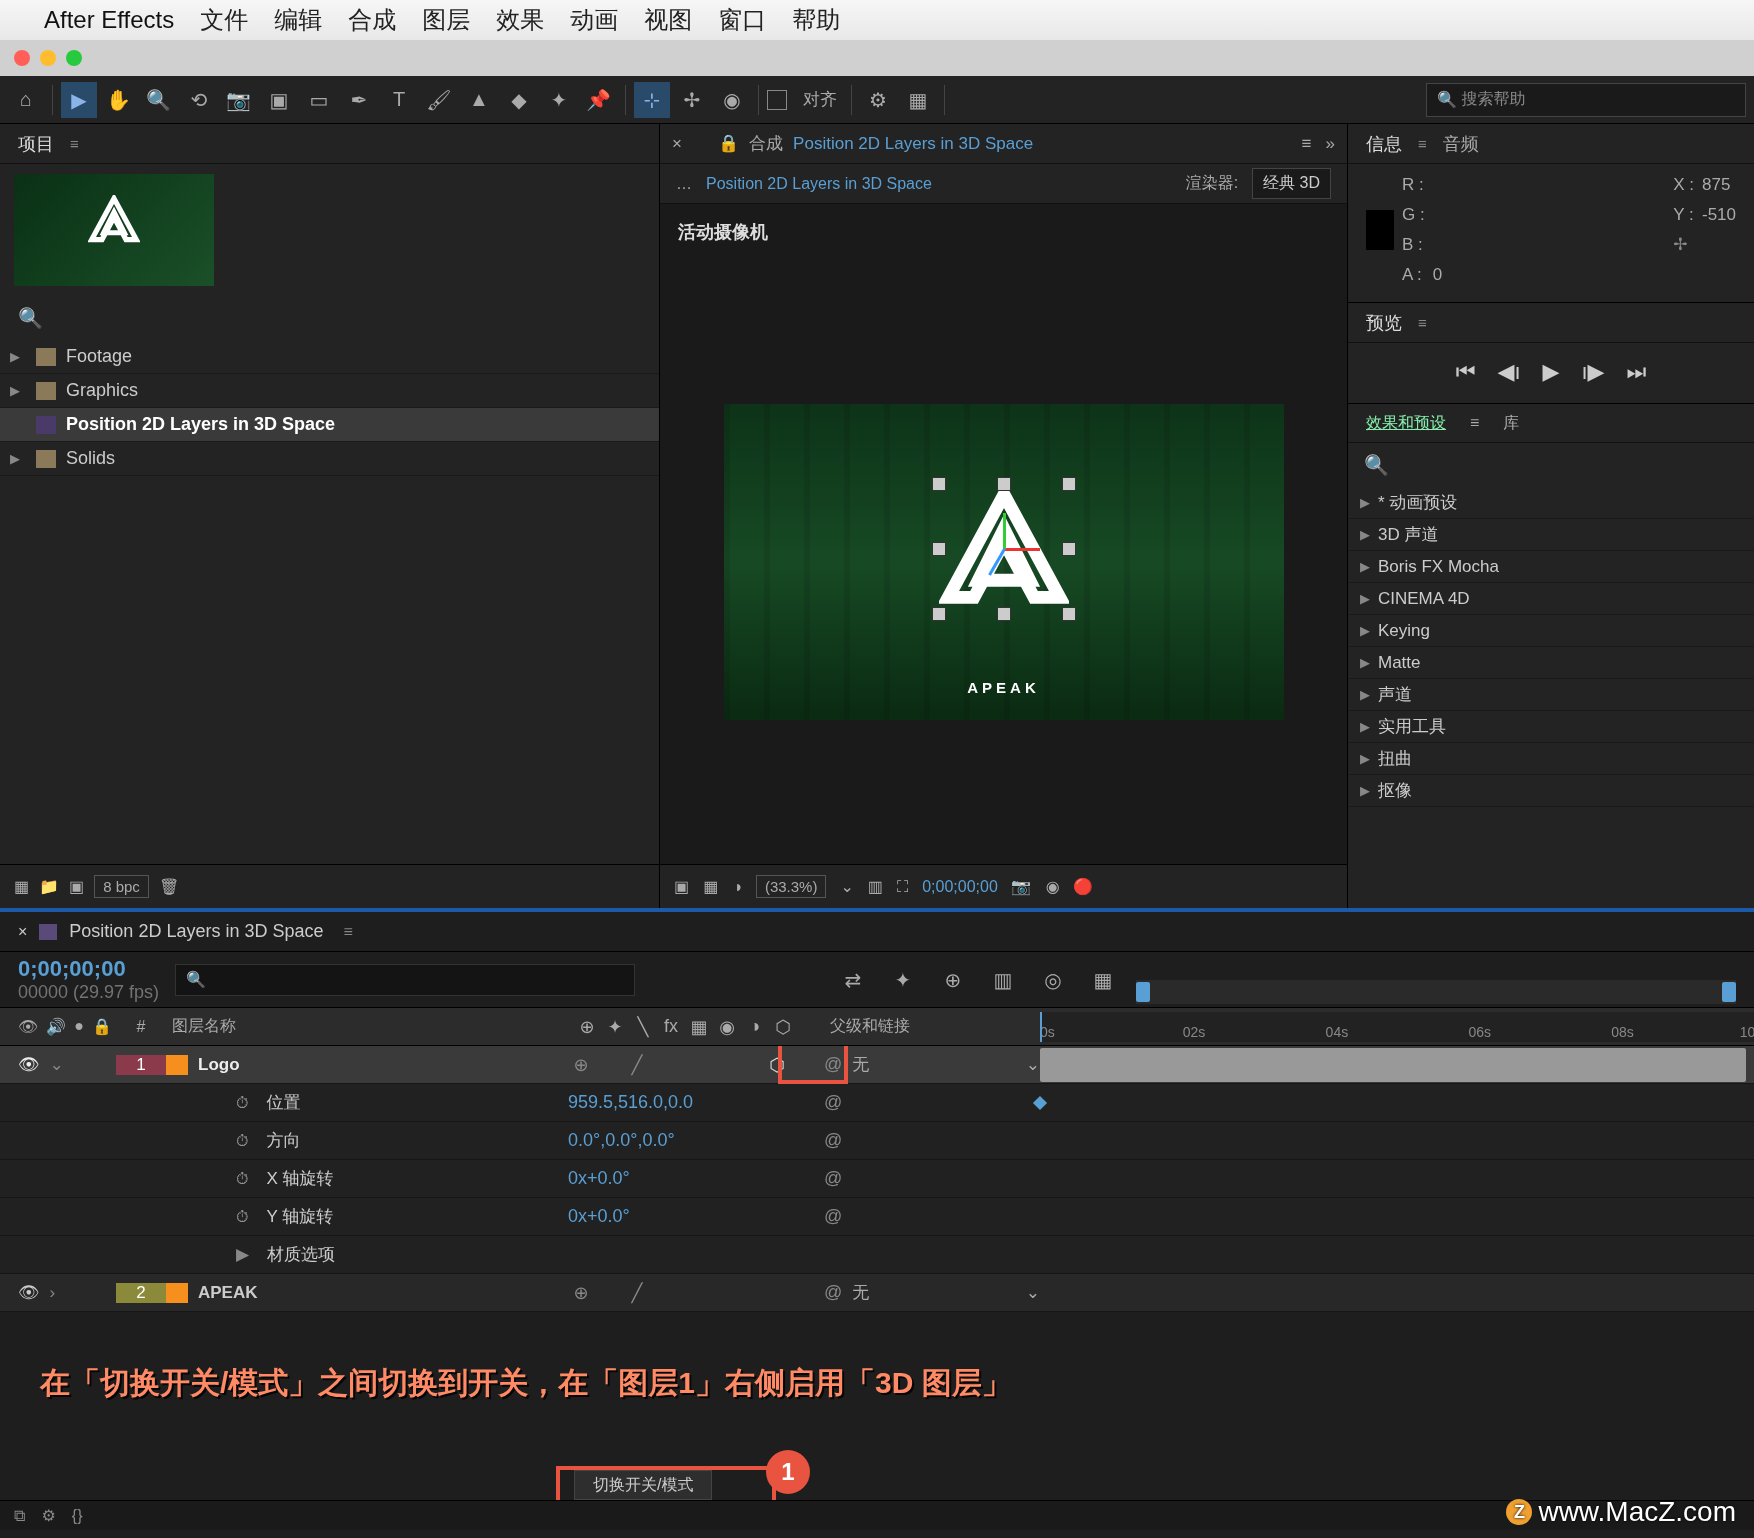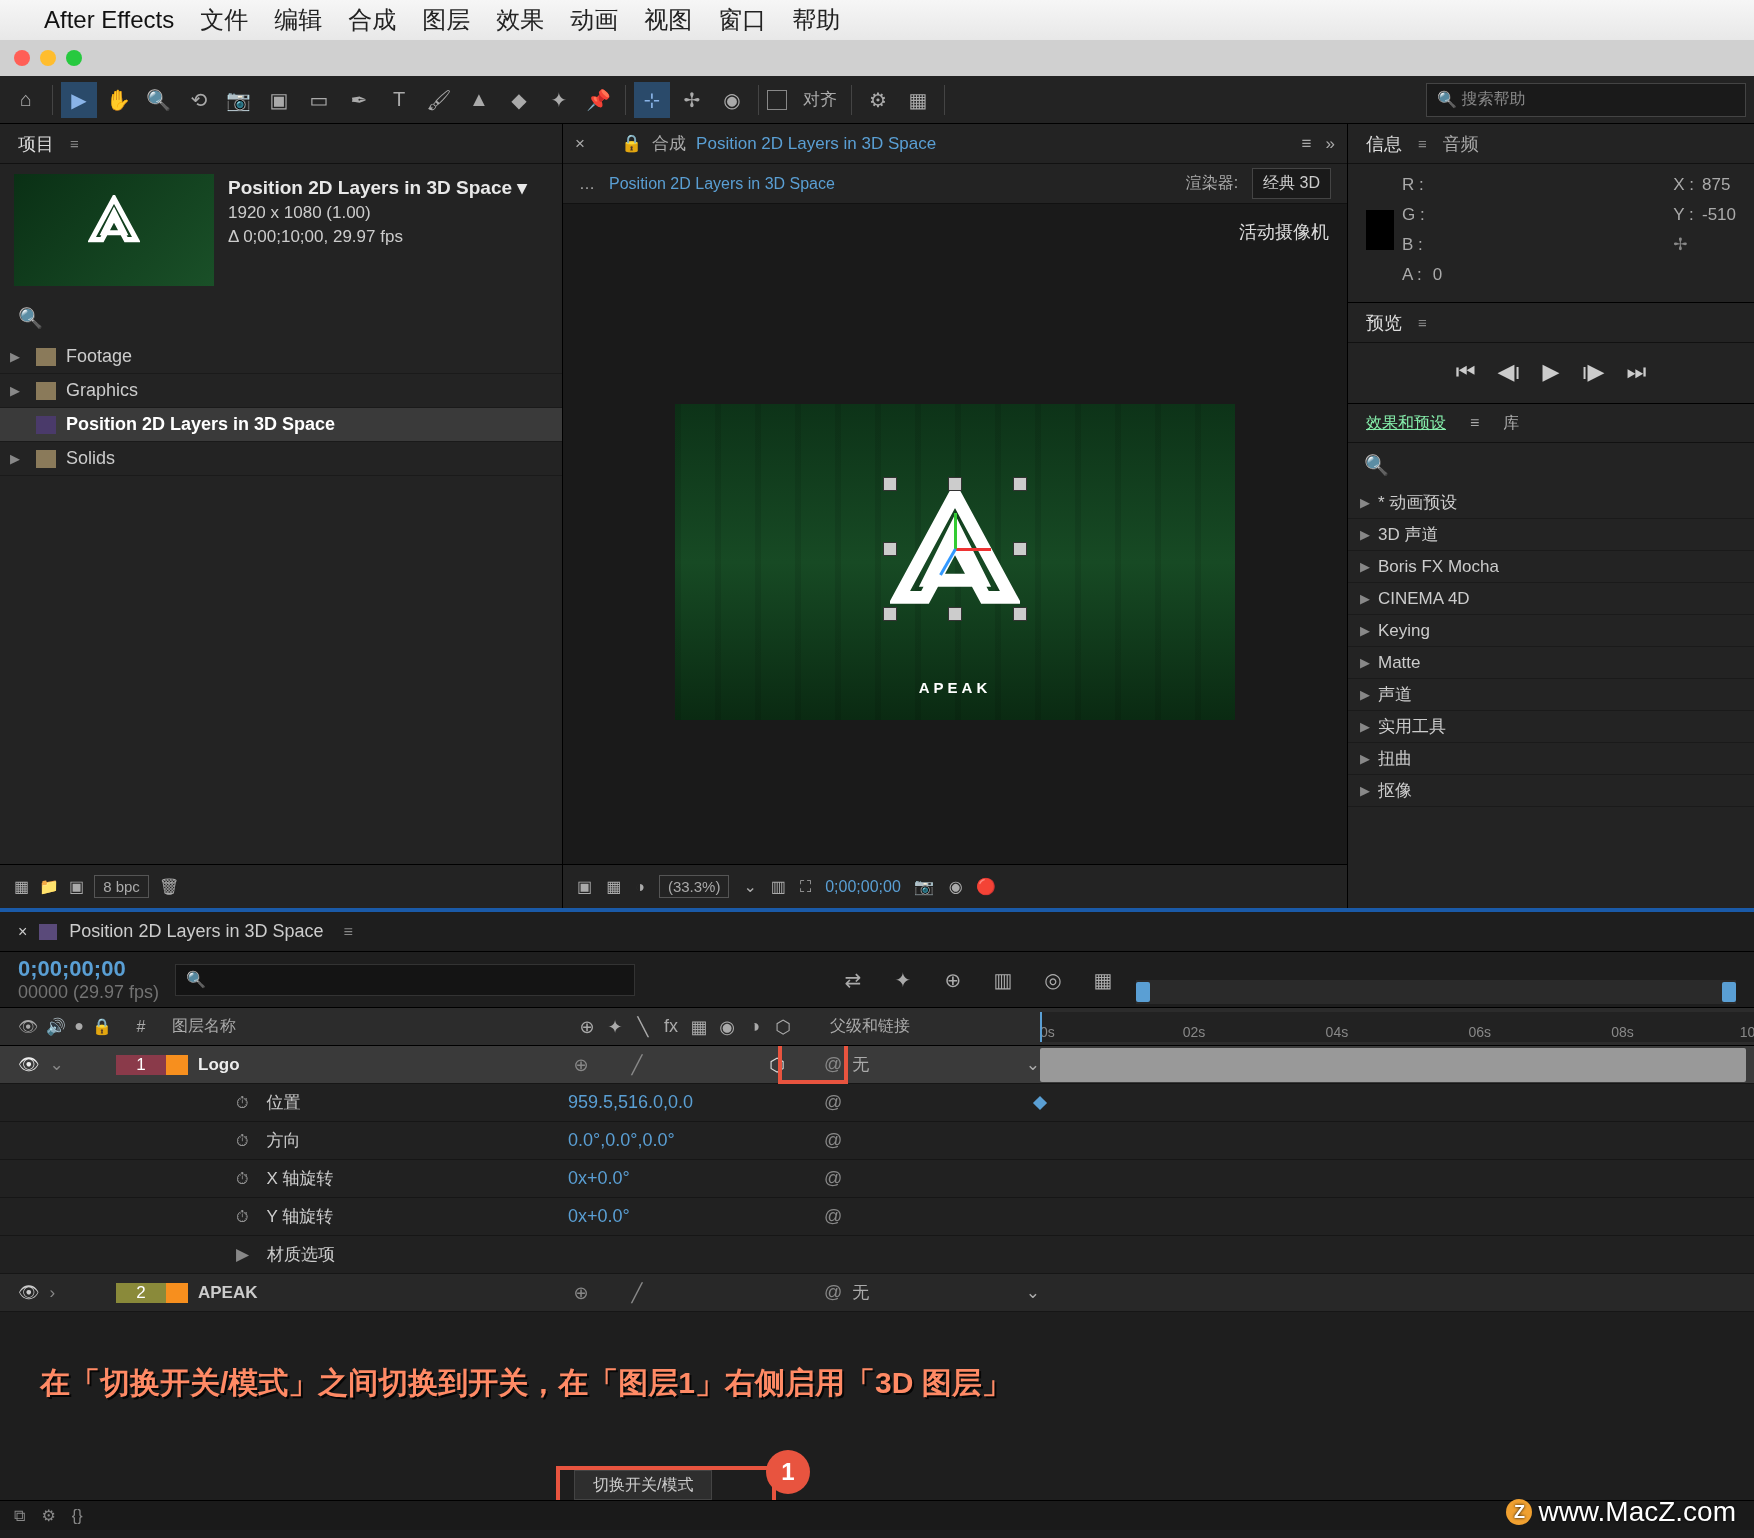--- a/index.html
+++ b/index.html
@@ -15,21 +15,21 @@
 .titlebar .wtitle { position:absolute; left:50%; transform:translateX(-50%); font-size:19px; color:#3a3a3a; }
 .toolbar { height:48px; background:#232323; border-bottom:1px solid #000; display:flex; align-items:center; padding:0 8px; gap:4px; }
 .tbtn { width:36px; height:36px; display:flex; align-items:center; justify-content:center; color:#aaa; font-size:20px; }
 .tbtn.active { background:#2a4a6a; color:#8ab4e8; }
 .tsep { width:1px; height:30px; background:#444; margin:0 4px; }
 .tlabel { color:#aaa; font-size:17px; margin:0 6px; }
 .tsnap { width:20px; height:20px; border:1px solid #888; margin-right:6px; }
 .searchbox { flex:1; max-width:320px; height:34px; background:#1a1a1a; border:1px solid #444; display:flex; align-items:center; padding:0 10px; color:#888; margin-left:auto; }
 .mainrow { display:flex; height:784px; }
 .col { display:flex; flex-direction:column; }
-.col.project { width:563px; background:#232323; border-right:1px solid #000;justify-content:flex-end; }
+.col.project { width:660px; background:#232323; border-right:1px solid #000;justify-content:flex-end; }
 .col.comp { flex:1; background:#232323; border-right:1px solid #000; }
 .col.right { width:406px; background:#232323; }
 .panelhdr { height:40px; display:flex; align-items:center; gap:16px; padding:0 18px; font-size:18px; color:#aaa; border-bottom:1px solid #111; }
 .panelhdr .ptab { color:#aaa; }
 .panelhdr .ptab.sel { color:#ddd; }
 .panelhdr .hicon { font-size:15px; color:#888; }
 .projinfo { display:flex; padding:10px 14px; gap:14px; }
 .thumb { width:200px; height:112px; background:linear-gradient(135deg,#0a3015,#1a5028); position:relative; overflow:hidden; }
 .thumb .tlogo { position:absolute; left:50%; top:40%; transform:translate(-50%,-50%); }
 .projmeta { flex:1; color:#ccc; font-size:17px; line-height:24px; padding-top:2px; }
@@ -45,21 +45,21 @@
 .projfoot .bpc { padding:2px 8px; border:1px solid #555; font-size:15px; }
 .comphdr { height:40px; display:flex; align-items:center; padding:0 12px; gap:10px; color:#aaa; font-size:17px; border-bottom:1px solid #111; }
 .comphdr .ctab { color:#5a9fd4; }
 .comphdr .lock { color:#888; }
 .comphdr .cmore { margin-left:auto; display:flex; gap:14px; align-items:center; }
 .compsub { height:40px; display:flex; align-items:center; padding:0 16px; gap:14px; color:#aaa; border-bottom:1px solid #111; }
 .compsub .crumb { color:#5a9fd4; flex:1; }
 .compsub .rlbl { color:#aaa; }
 .compsub .rval { background:#1a1a1a; border:1px solid #444; padding:4px 10px; color:#ccc; }
 .viewer { flex:1; background:#1a1a1a; position:relative; overflow:hidden; display:flex; flex-direction:column; }
-.vcam { color:#ddd; font-size:18px; font-weight:400; padding:16px 18px;text-align:right; }
+.vcam { color:#ddd; font-size:18px; font-weight:700; padding:16px 18px; }
 .vcanvas { flex:1; display:flex; align-items:center; justify-content:center; }
 .forest { width:560px; height:316px; background:linear-gradient(180deg,#0d3318 0%,#174a24 50%,#0a2a12 100%); position:relative; overflow:hidden; }
 .forest::before { content:""; position:absolute; inset:0; background:repeating-linear-gradient(90deg,rgba(0,0,0,0.25) 0 6px,transparent 6px 40px); opacity:.4; }
 .bbox { position:absolute; left:50%; top:46%; transform:translate(-50%,-50%); width:130px; height:130px; }
 .hnd { position:absolute; width:14px; height:14px; background:#ccc; border:1px solid #333; }
 .hnd.tl{top:-7px;left:-7px}.hnd.tc{top:-7px;left:calc(50% - 7px)}.hnd.tr{top:-7px;right:-7px}
 .hnd.ml{top:calc(50% - 7px);left:-7px}.hnd.mr{top:calc(50% - 7px);right:-7px}
 .hnd.bl{bottom:-7px;left:-7px}.hnd.bc{bottom:-7px;left:calc(50% - 7px)}.hnd.br{bottom:-7px;right:-7px}
 .axis { position:absolute; left:50%; top:50%; }
 .axis .xg { position:absolute; width:36px; height:3px; background:#e33; left:0; top:-1px; }
@@ -194,25 +194,20 @@
     <div class="panelhdr">
       <span class="ptab sel">项目</span>
       <span class="hicon">≡</span>
     </div>
     <div class="projinfo">
       <div class="thumb">
         <svg class="alogo tlogo" width="52" height="48" viewBox="0 0 60 56">
             <path d="M30 4 L56 52 L44 52 L30 26 L16 52 L4 52 Z M30 20 L42 44 L18 44 Z"></path>
           </svg>
       </div>
-      <div class="projmeta">
-        <b>Position 2D Layers in 3D Space ▾</b><br>
-        <span>1920 x 1080 (1.00)</span><br>
-        <span>Δ 0;00;10;00, 29.97 fps</span>
-      </div>
     </div>
     <div class="searchrow">🔍</div>
     <div class="flist">
       <div class="frow">
           <span class="fa">▶</span>
           <span class="fic"></span>
           <span>Footage</span>
         </div>
       <div class="frow">
           <span class="fa">▶</span>

